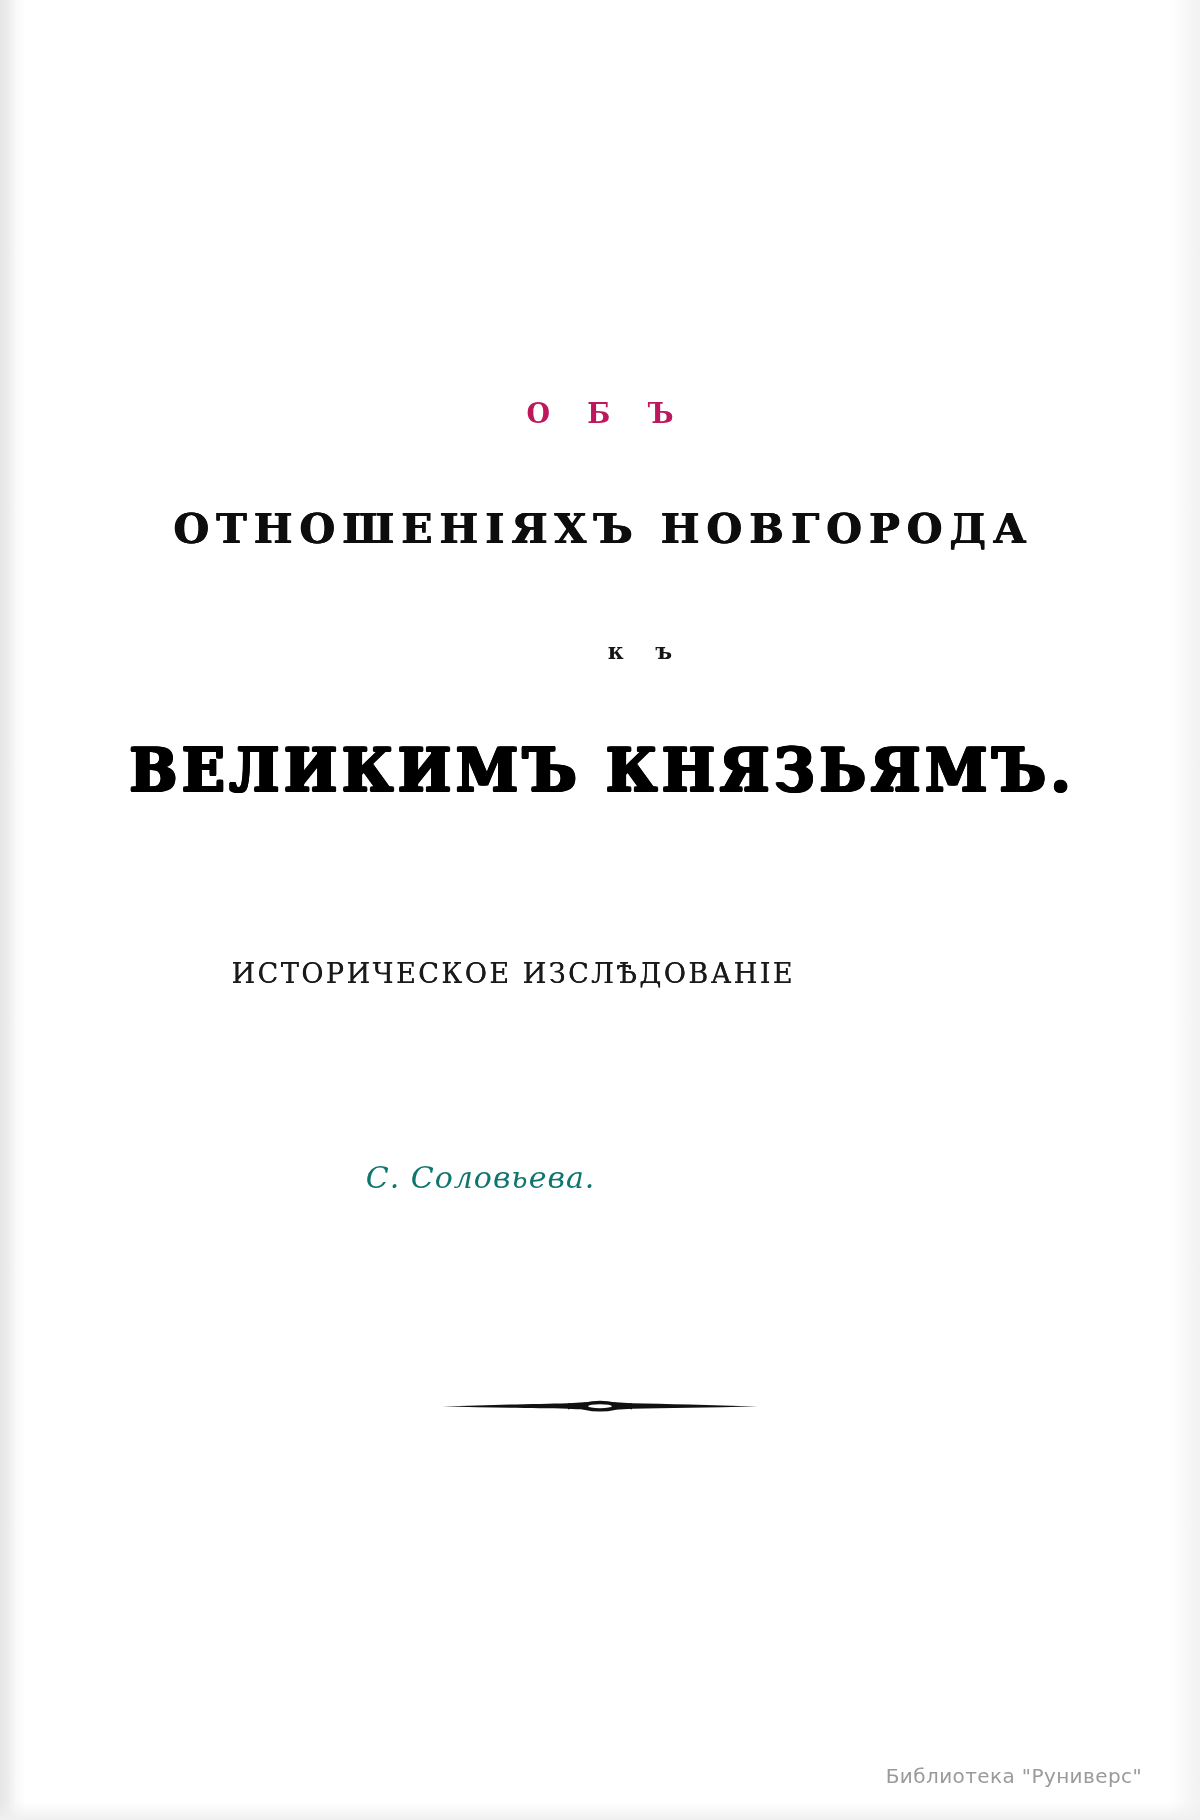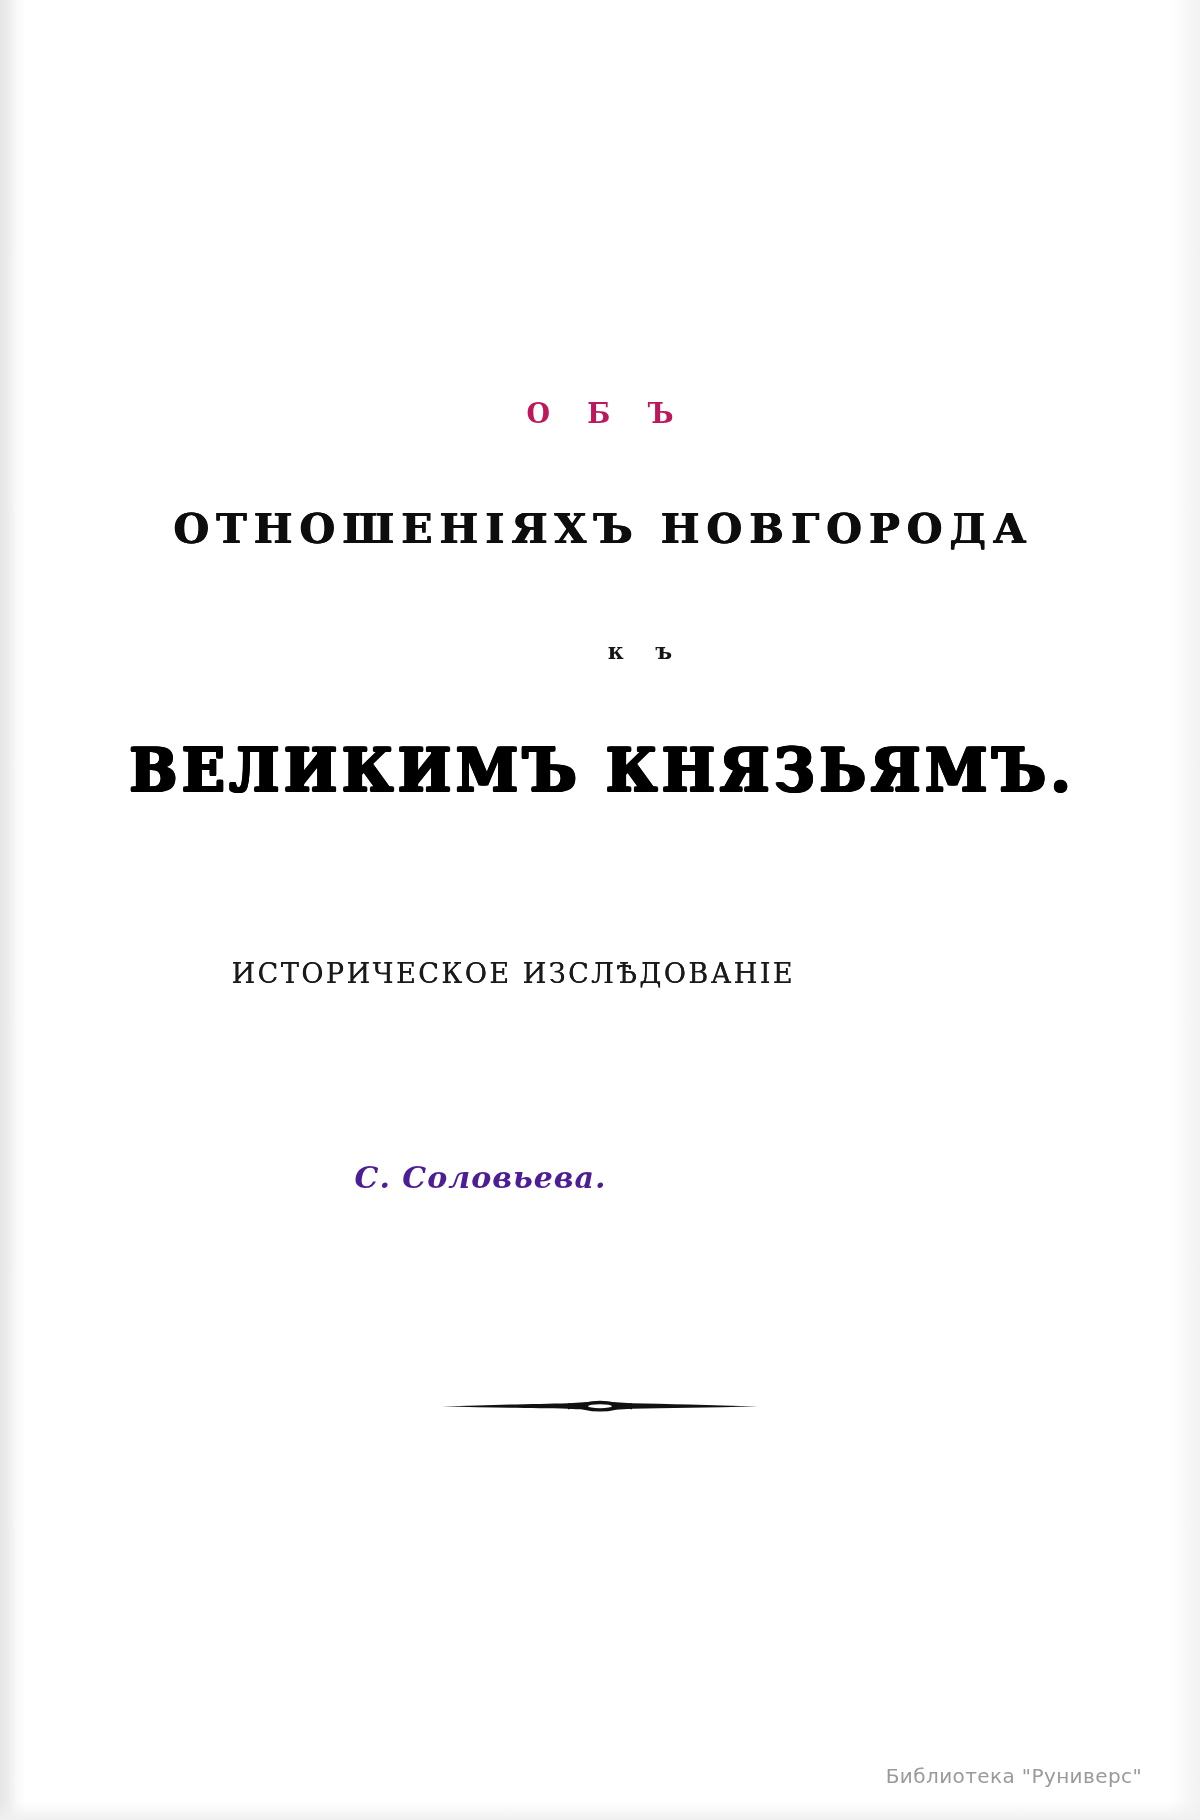--- a/index.html
+++ b/index.html
@@ -123,24 +123,24 @@
   }
 
   
   .line-author {
     position: absolute;
     top: 1160px;
     left: 0;
     width: 961px;
     font-family: "DejaVu Serif", serif;
     font-style: italic;
-    font-weight: 700;
+    font-weight: 400;
     font-size: 30px;
     letter-spacing: 1px;
-    color: #4c1d95;
+    color: #0f766e;
   }
 
   
   .ornament {
     position: absolute;
     top: 1395px;
     left: 50%;
     transform: translateX(-50%);
     width: 320px;
     height: 22px;

